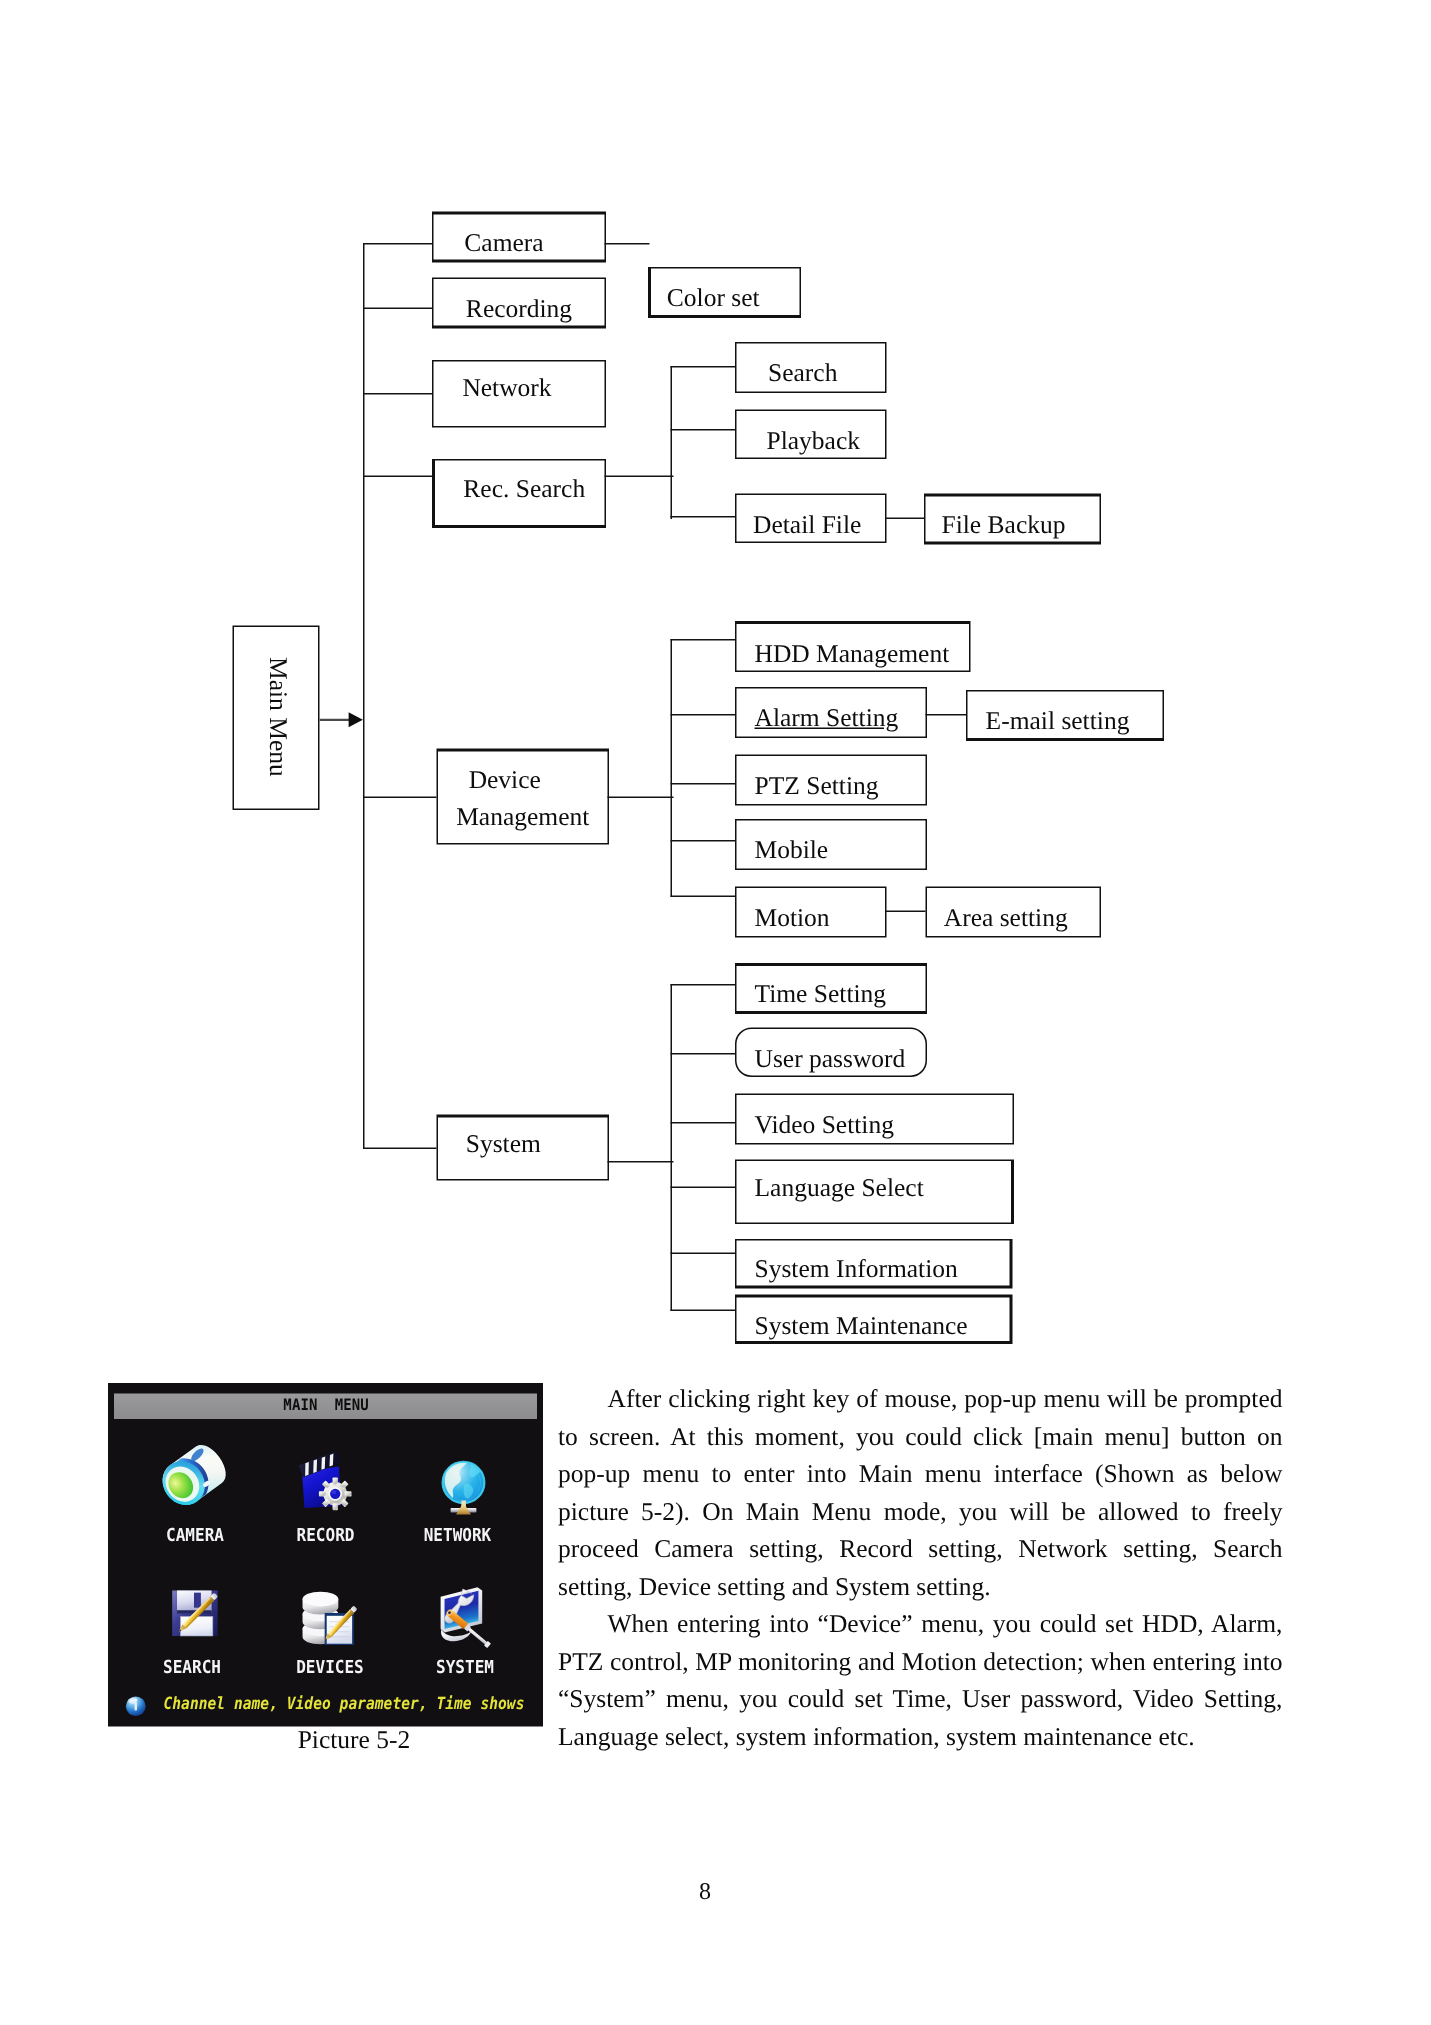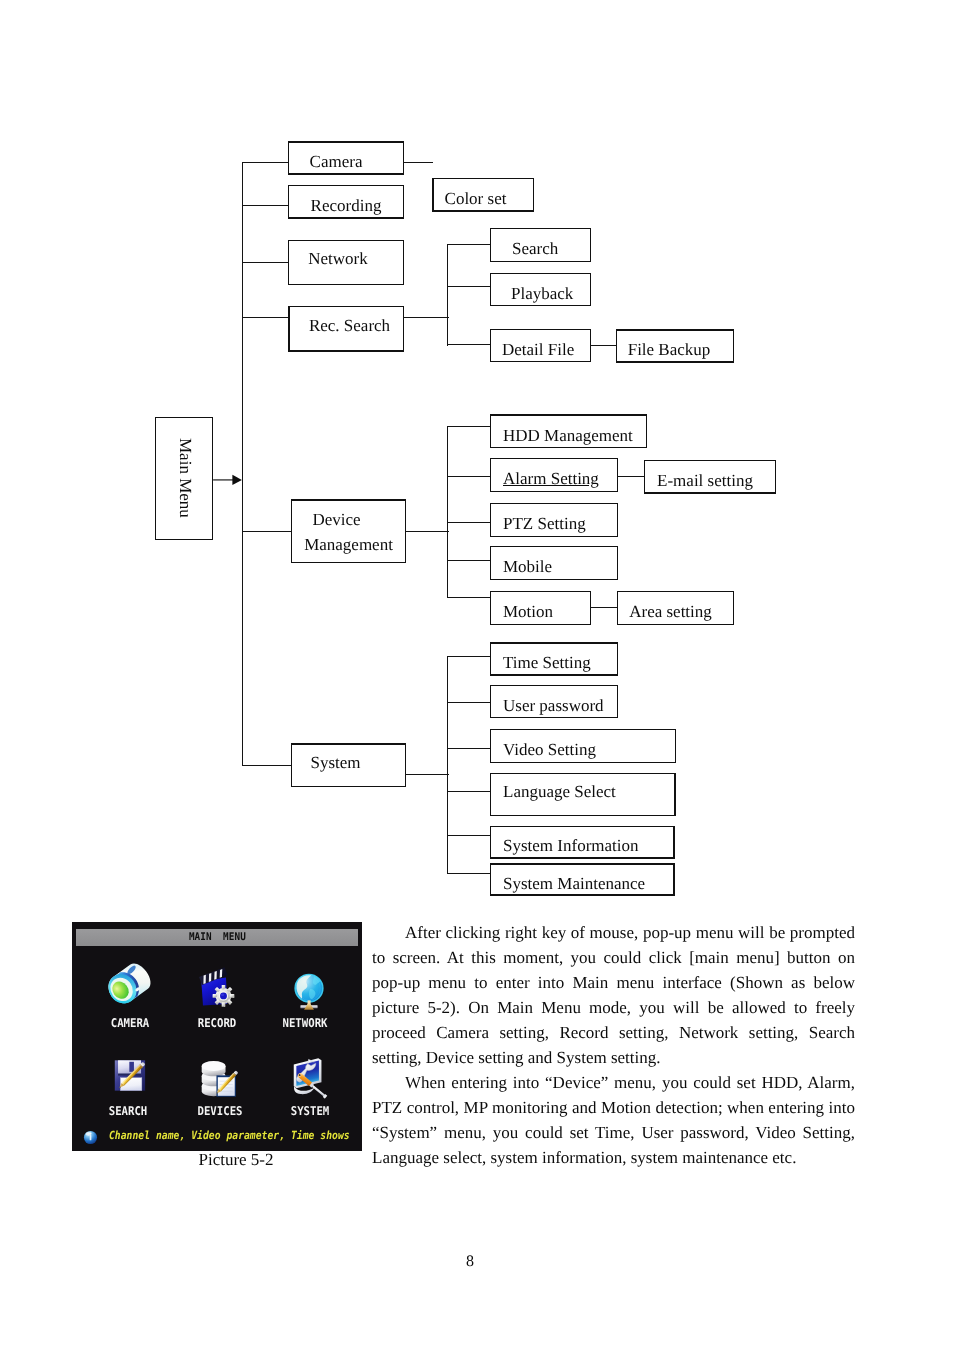--- a/index.html
+++ b/index.html
@@ -117,21 +117,21 @@
     <div class="nbox" style="left:617px;top:591px;width:117px;height:34px;"><span style="position:relative;left:-5px;">Area setting</span></div>
 
     <div class="hline" style="left:242px;top:765px;width:50px;"></div>
     <div class="nbox bt" style="left:291px;top:743px;width:115px;height:44px;"><span style="position:relative;top:-7px;left:-13px;">System</span></div>
     <div class="hline" style="left:405px;top:774px;width:44px;"></div>
     <div class="vline" style="left:447px;top:656px;height:218px;"></div>
 
     <div class="hline" style="left:447px;top:656px;width:44px;"></div>
     <div class="nbox bt bb lft" style="left:490px;top:642px;width:128px;height:34px;"><span>Time Setting</span></div>
     <div class="hline" style="left:447px;top:702px;width:44px;"></div>
-    <div class="nbox lft" style="left:490px;top:685px;width:128px;height:33px;"><span>User password</span></div>
+    <div class="nbox lft" style="left:490px;top:685px;width:128px;height:33px;border-radius:11px;"><span>User password</span></div>
     <div class="hline" style="left:447px;top:748px;width:44px;"></div>
     <div class="nbox lft" style="left:490px;top:729px;width:186px;height:34px;"><span>Video Setting</span></div>
     <div class="hline" style="left:447px;top:791px;width:44px;"></div>
     <div class="nbox br lft" style="left:490px;top:773px;width:186px;height:43px;"><span style="position:relative;top:-7px;">Language Select</span></div>
     <div class="hline" style="left:447px;top:835px;width:44px;"></div>
     <div class="nbox bb br lft" style="left:490px;top:826px;width:185px;height:33px;"><span>System Information</span></div>
     <div class="hline" style="left:447px;top:873px;width:44px;"></div>
     <div class="nbox bt bb br lft" style="left:490px;top:863px;width:185px;height:33px;"><span>System Maintenance</span></div>
   </div>
 

